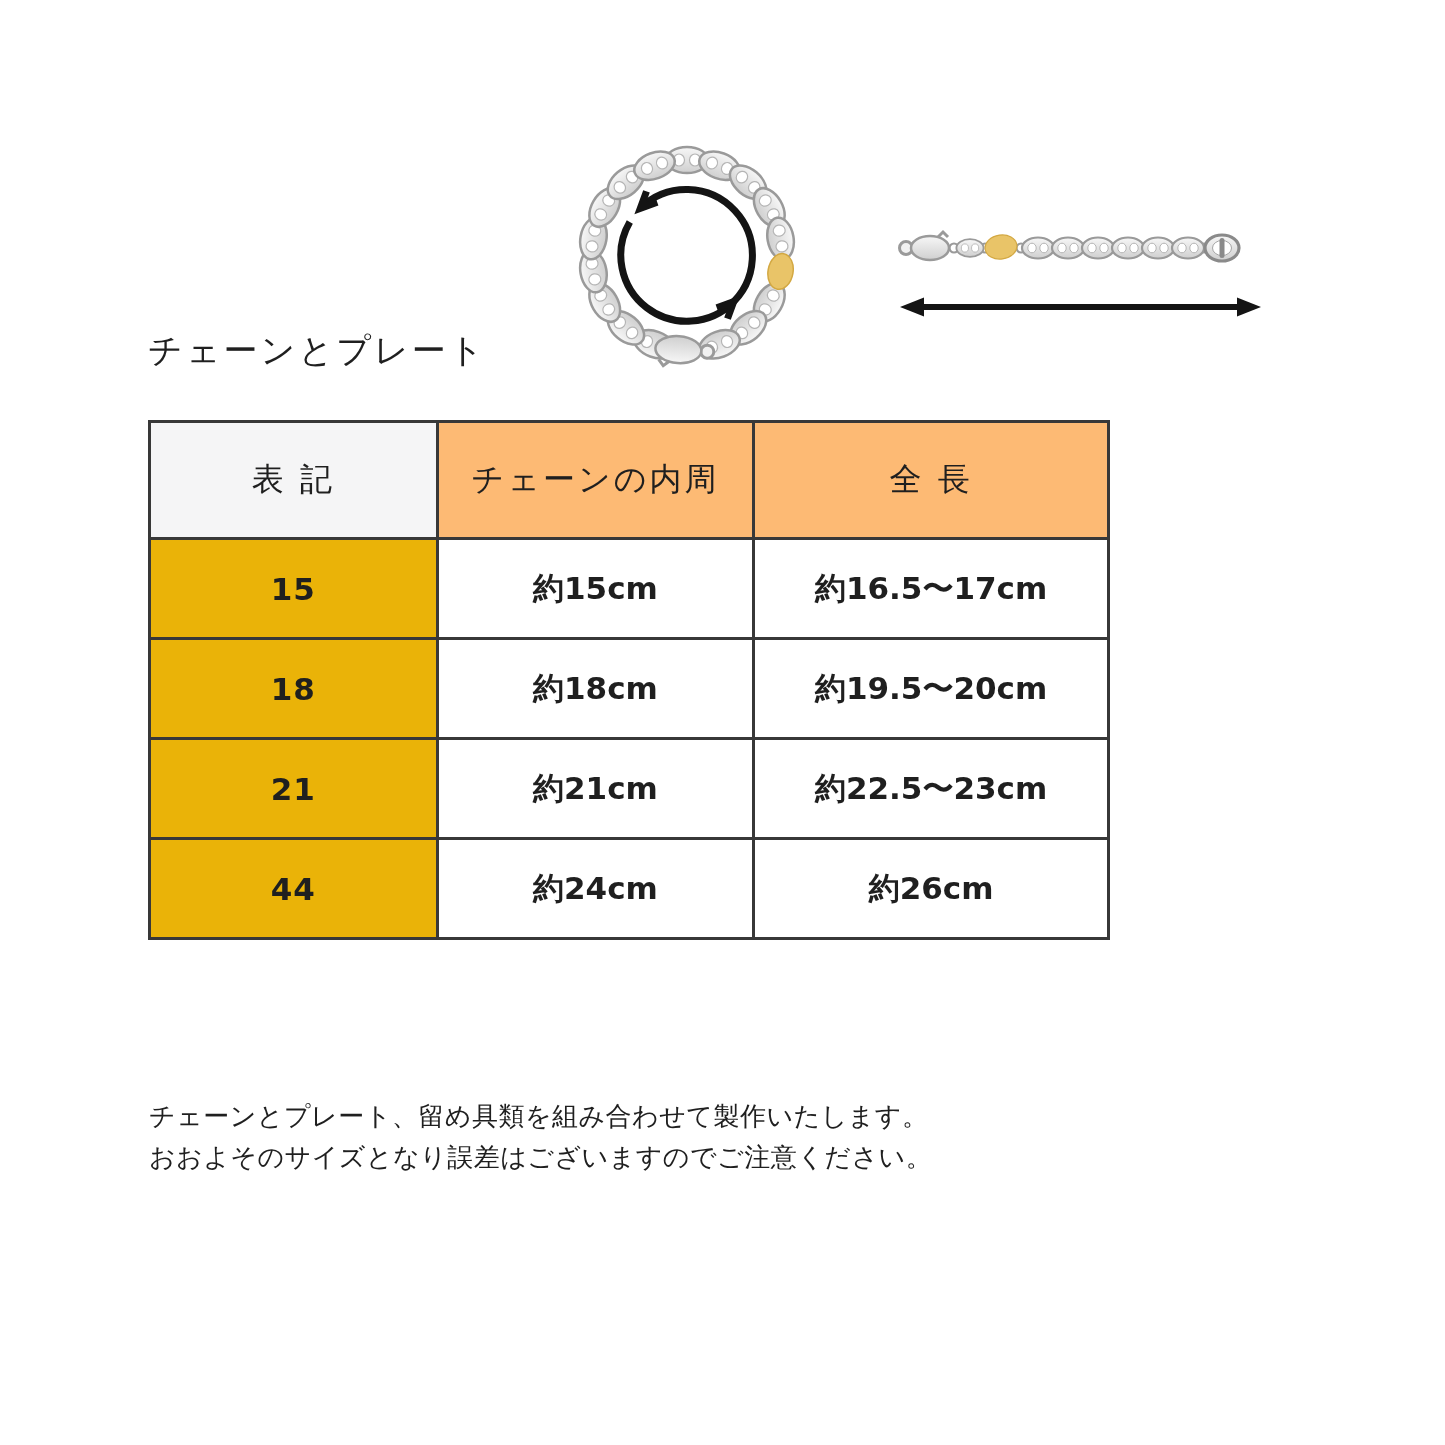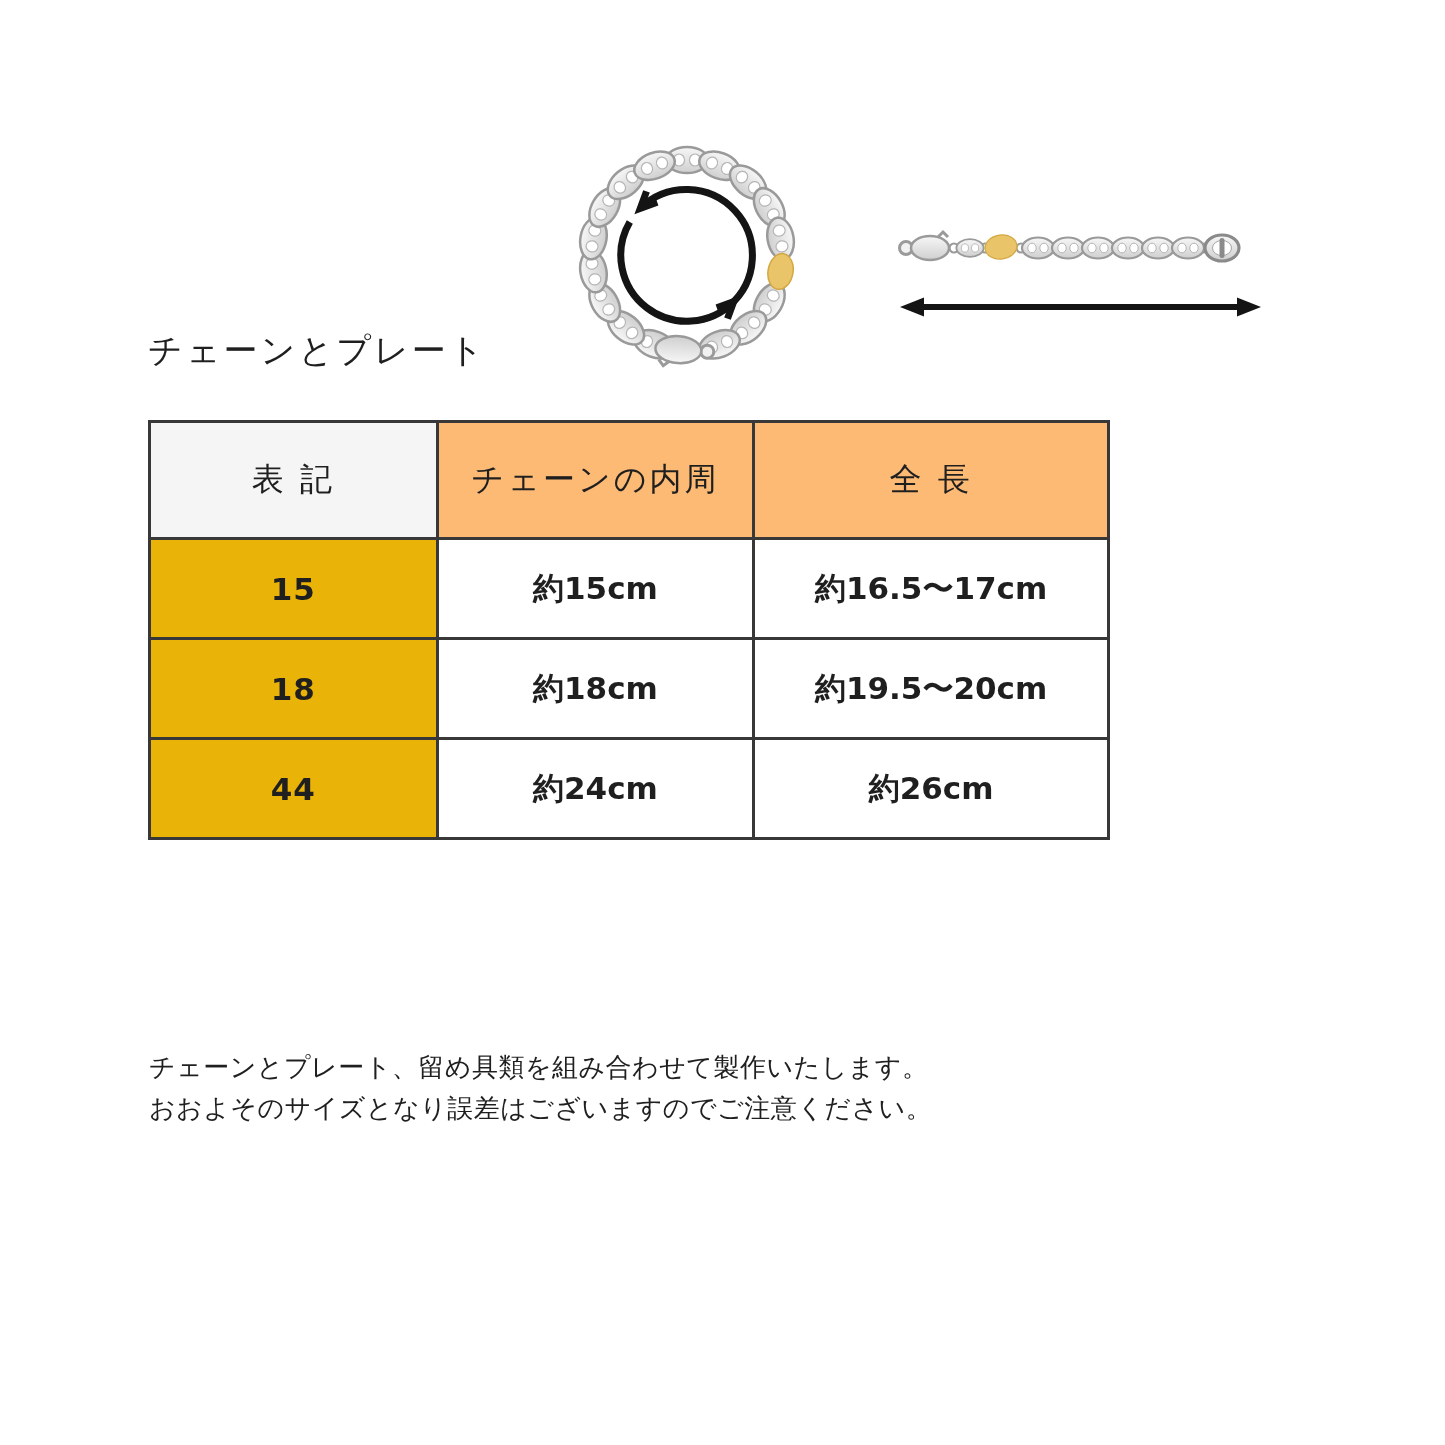--- a/index.html
+++ b/index.html
@@ -26,21 +26,21 @@
     border:3px solid #383838;text-align:center;vertical-align:middle;padding:0;
   }
   .size-table thead th{
     height:114px;font-size:32px;font-weight:normal;letter-spacing:3px;background:#fdba74;
   }
   .size-table thead th.c1{background:#f5f5f6;}
   .size-table tbody td{height:97px;font-size:31px;font-weight:bold;background:#ffffff;}
   .size-table tbody td.c1{background:#eab308;font-weight:bold;letter-spacing:1px;}
 
   .notes{
-    position:absolute;left:149px;top:1047px;margin:0;
+    position:absolute;left:149px;top:1096px;margin:0;
     font-size:26px;line-height:41px;letter-spacing:0.5px;
   }
 </style>
 </head>
 <body>
 
 <div class="page">
 
   <svg class="diagram-left" viewBox="0 0 270 250" aria-hidden="true">
     <defs>
@@ -166,20 +166,25 @@
         <td class="c1">15</td>
         <td>約15cm</td>
         <td>約16.5〜17cm</td>
       </tr>
       <tr>
         <td class="c1">18</td>
         <td>約18cm</td>
         <td>約19.5〜20cm</td>
       </tr>
       <tr>
+        <td class="c1">21</td>
+        <td>約21cm</td>
+        <td>約22.5〜23cm</td>
+      </tr>
+      <tr>
         <td class="c1">44</td>
         <td>約24cm</td>
         <td>約26cm</td>
       </tr>
     </tbody>
   </table>
 
   <p class="notes">
     <span>チェーンとプレート、留め具類を組み合わせて製作いたします。</span><br>
     <span>おおよそのサイズとなり誤差はございますのでご注意ください。</span>

